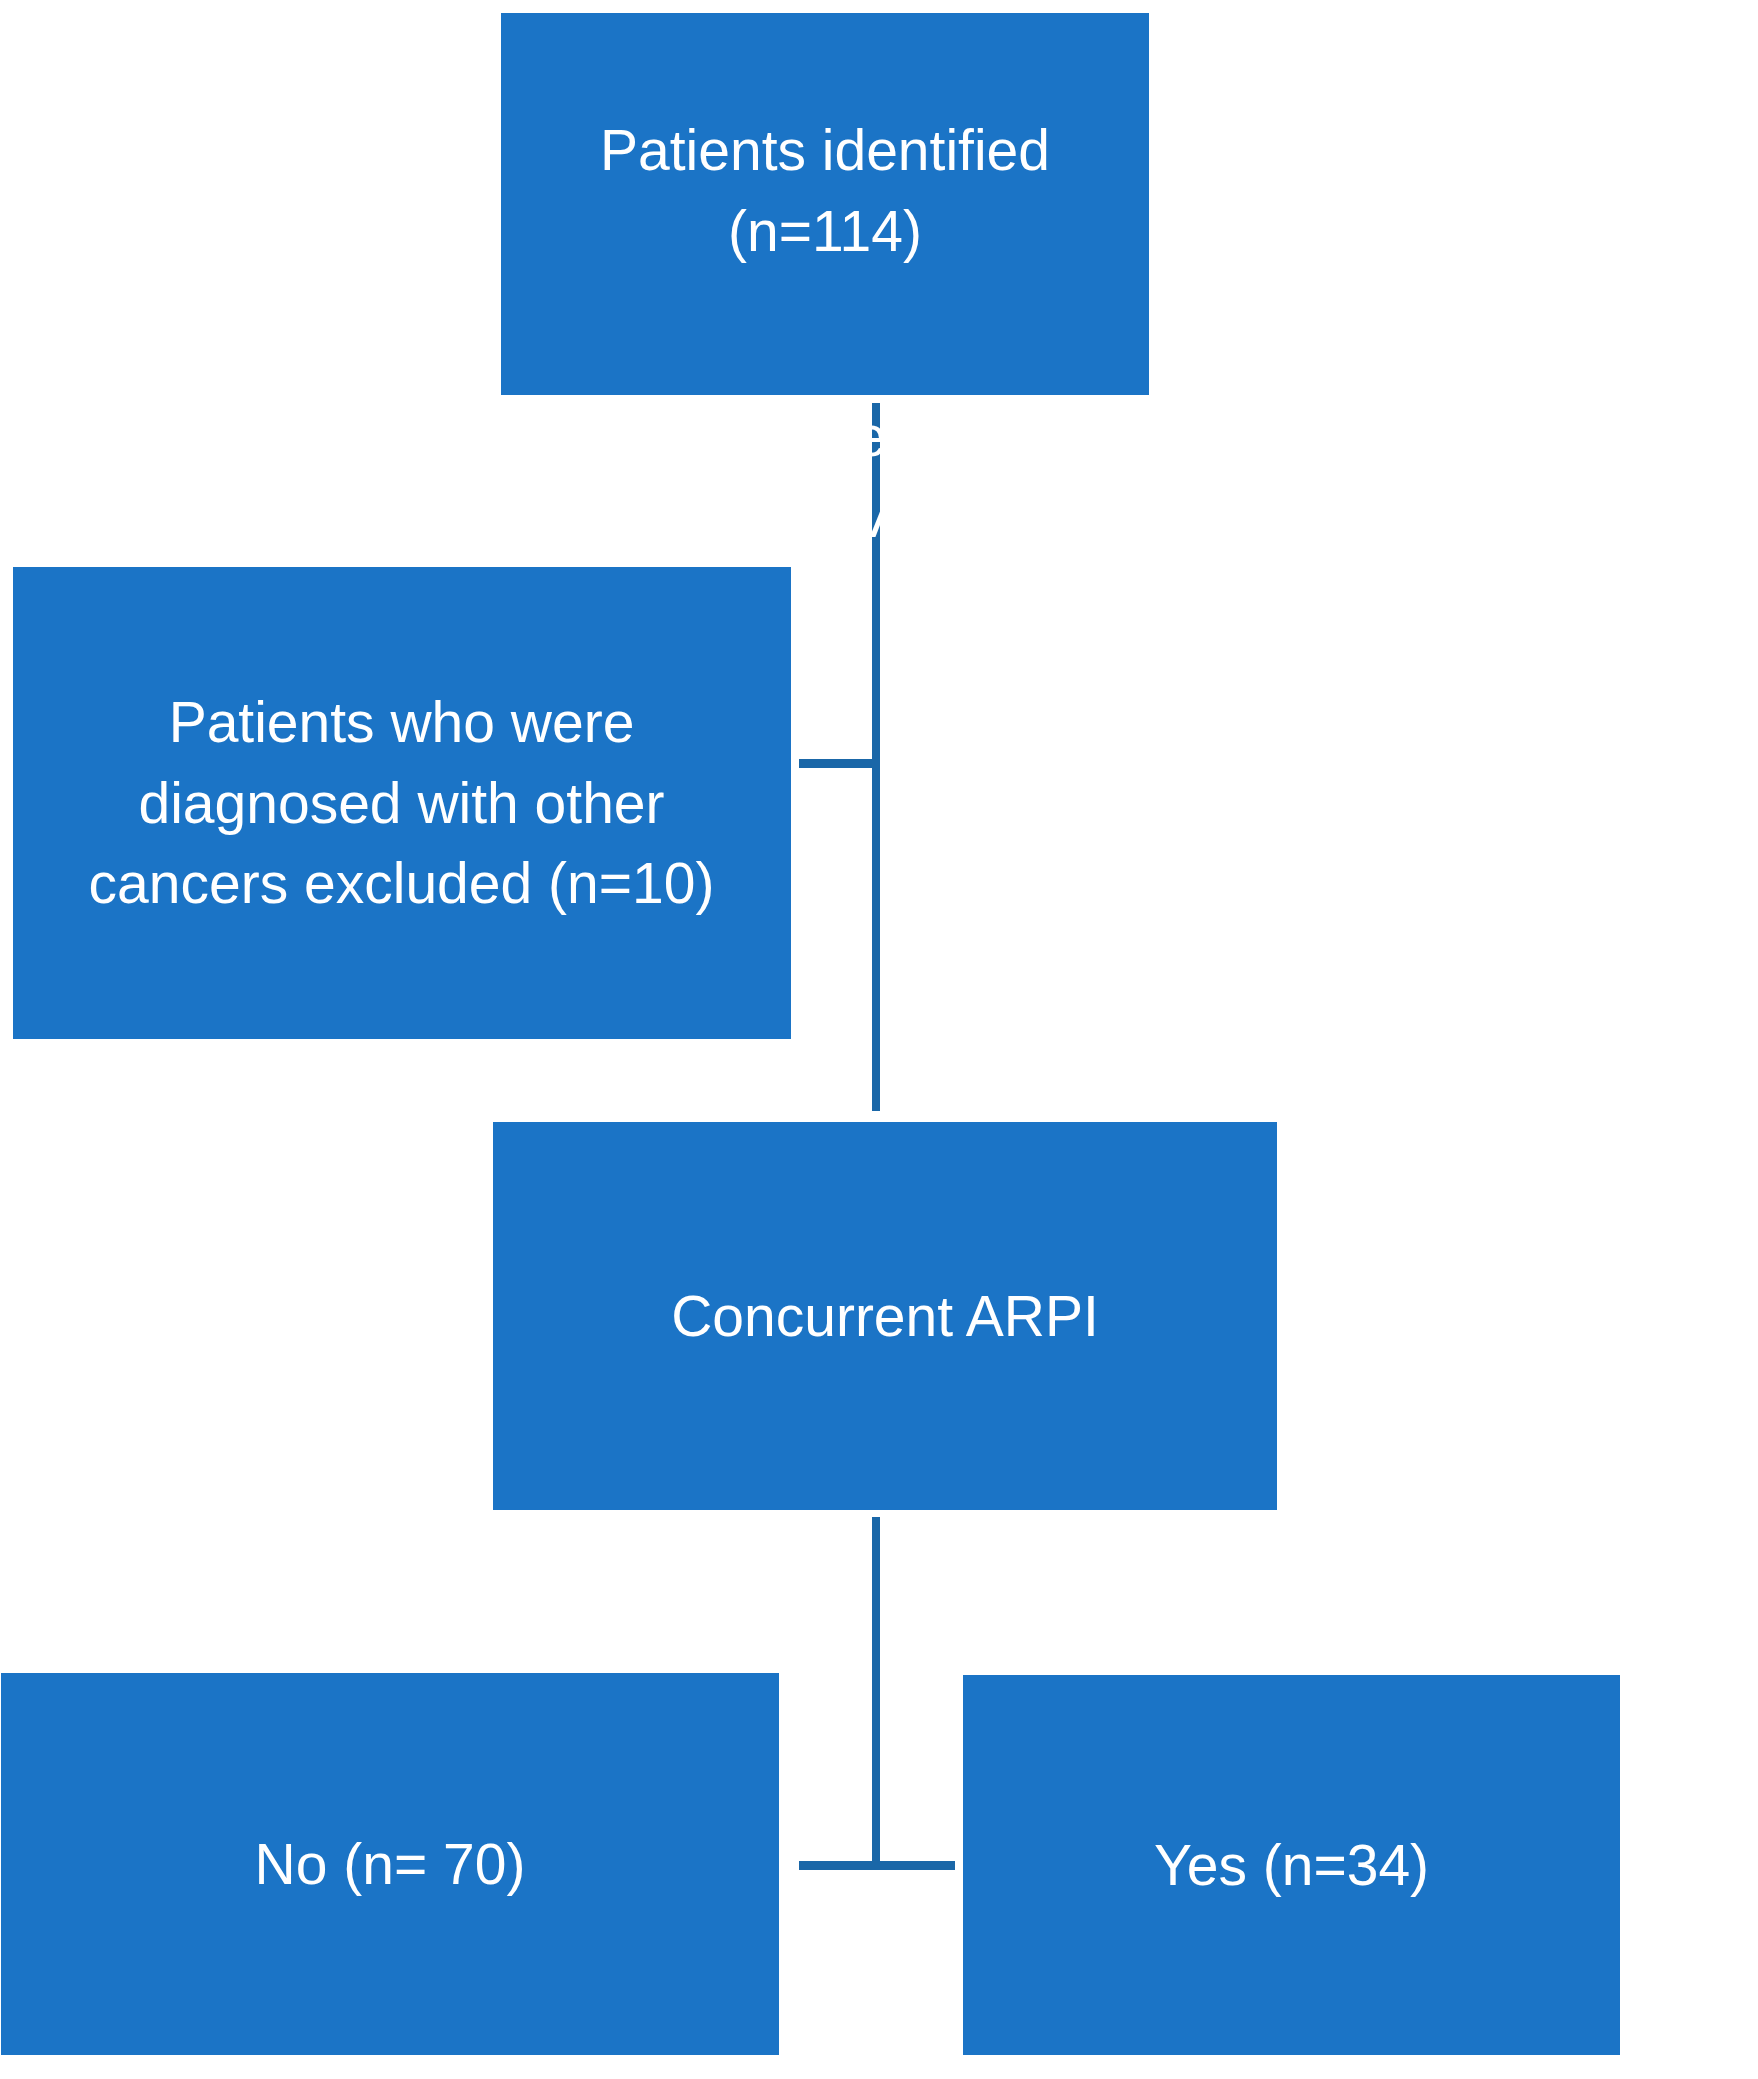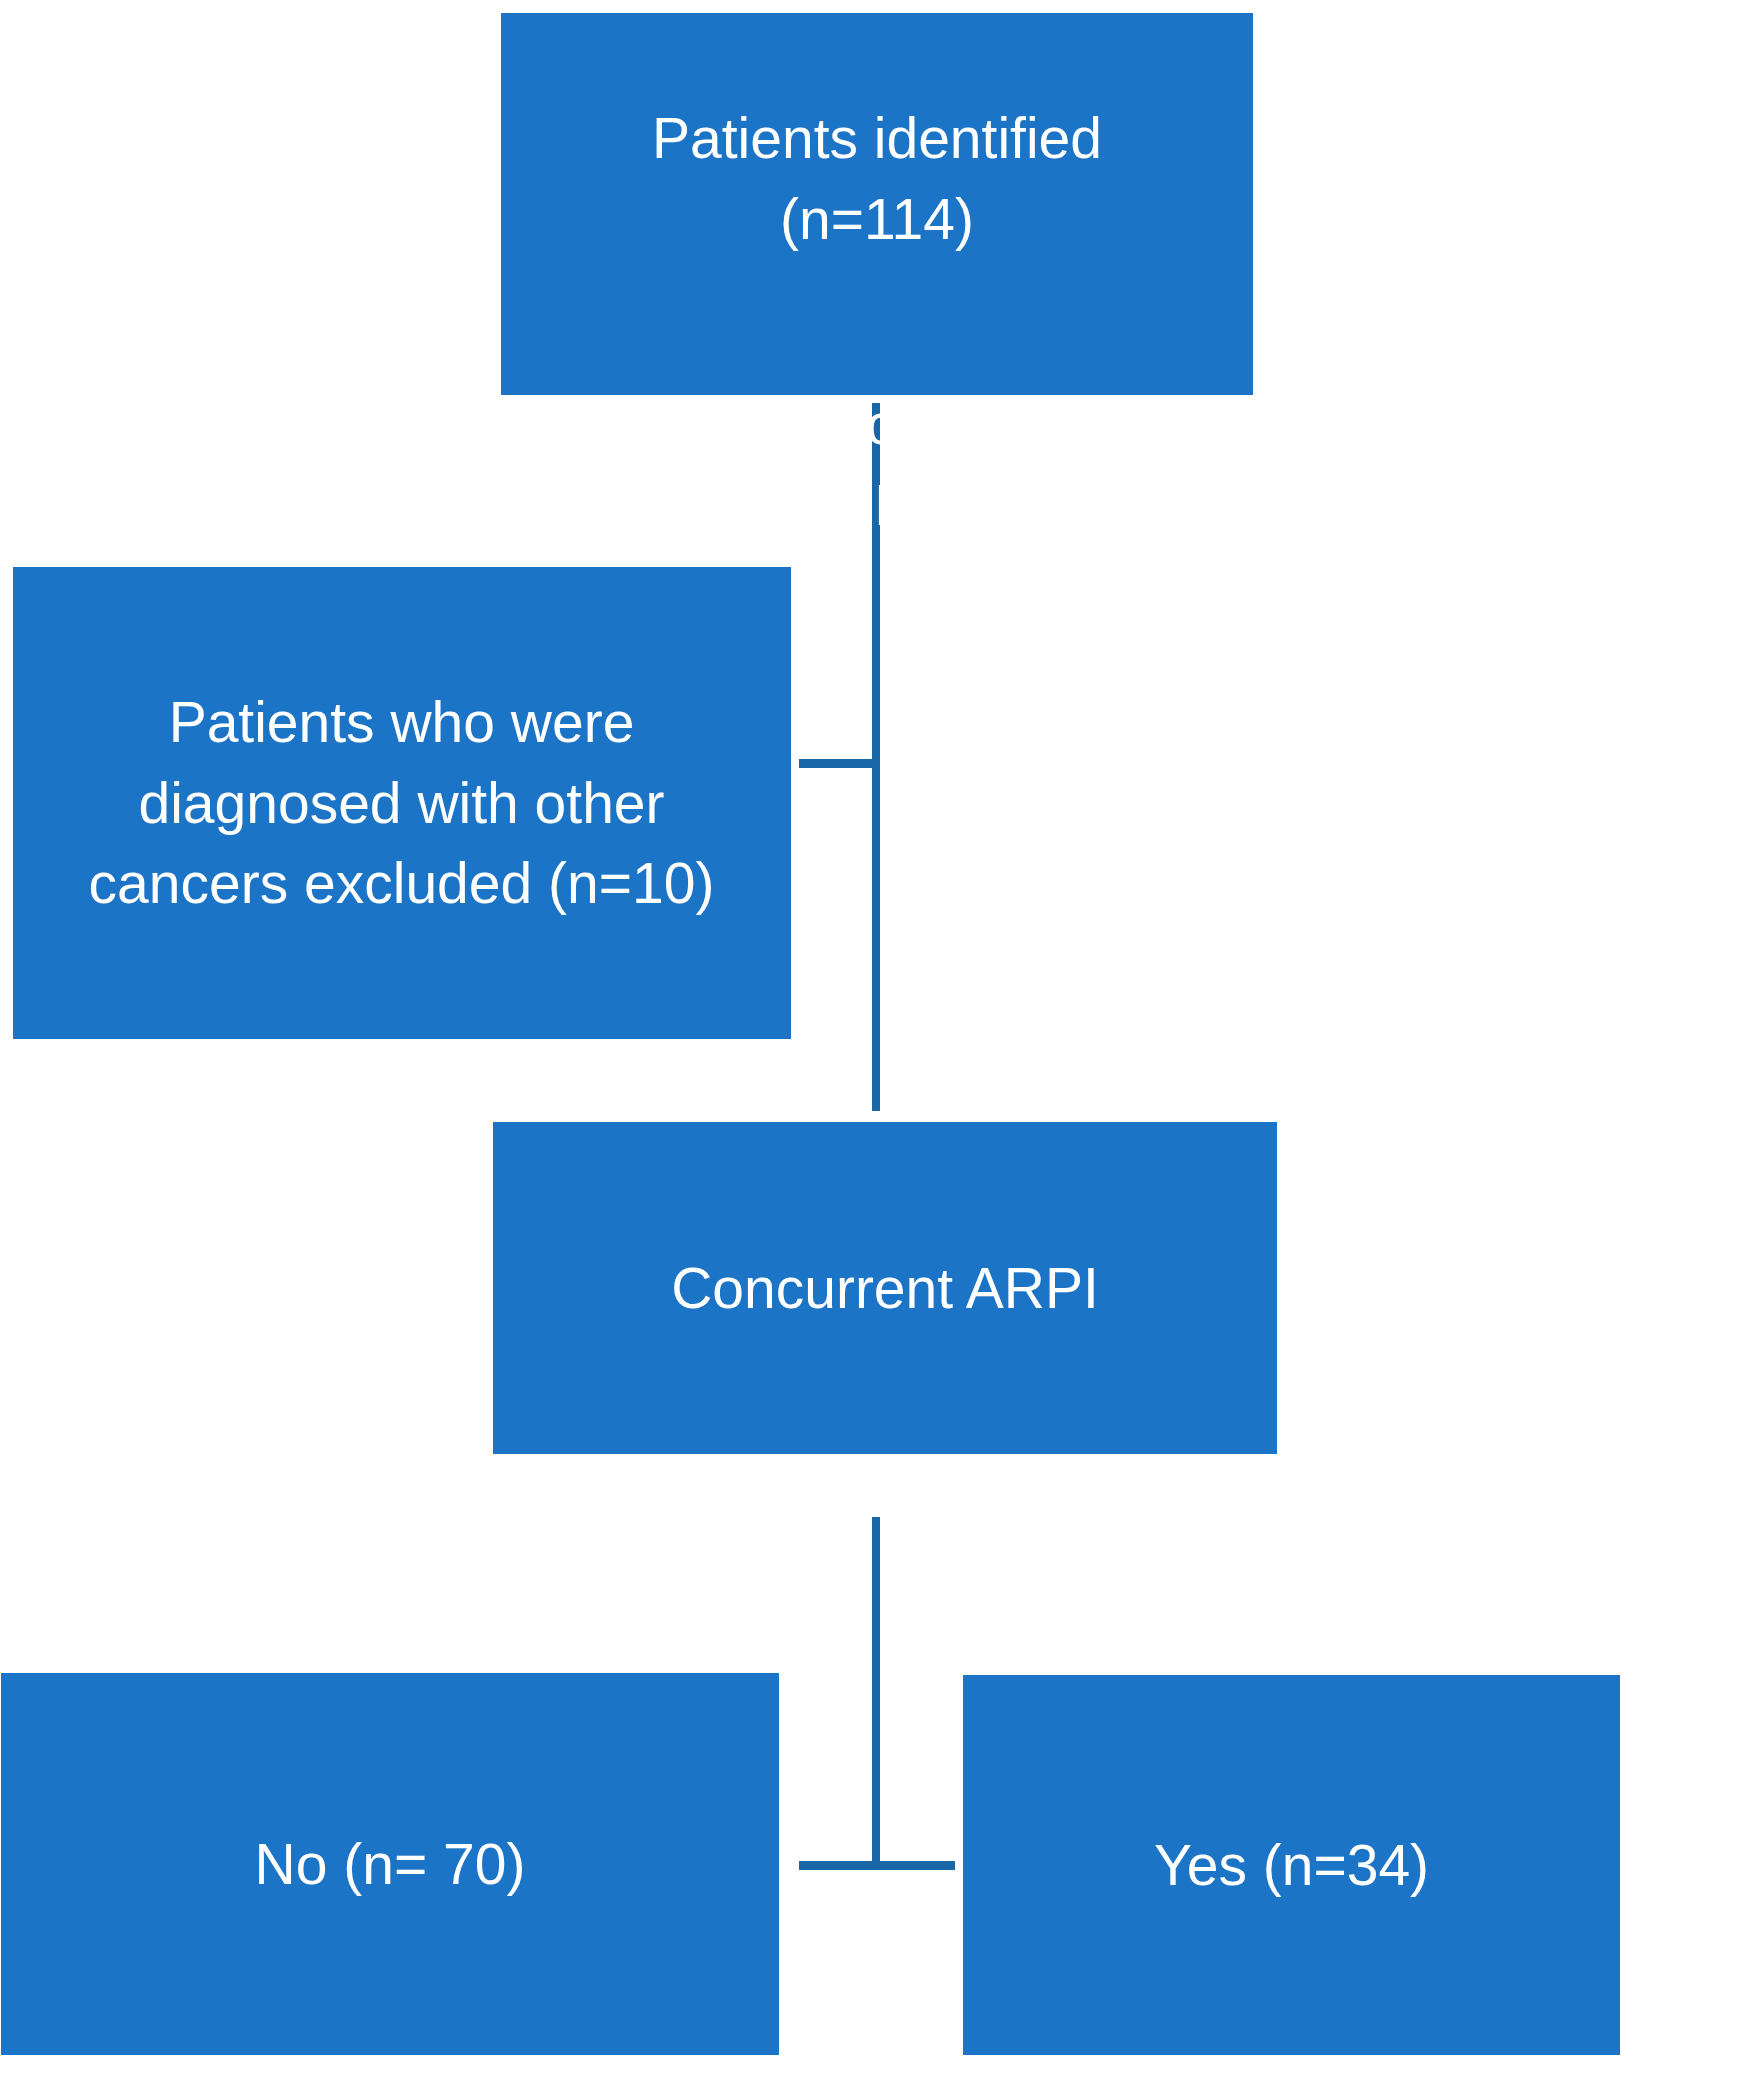--- a/index.html
+++ b/index.html
@@ -29,24 +29,24 @@
     display:flex;
     align-items:center;
     justify-content:center;
   }
   .node .para{white-space:pre-line;}
   .connector{
     position:absolute;
     background:var(--line);
   }
   
-  #node-identified{left:501px;top:13.4px;width:752px;height:382px;padding-top:4px;box-sizing:border-box;}
+  #node-identified{left:501px;top:13.4px;width:648px;height:382px;padding-top:16px;box-sizing:border-box;}
   #node-identified .para2{margin-top:43px;}
   #node-excluded{left:12.5px;top:567px;width:778px;height:472px;}
-  #node-arpi{left:493px;top:1122px;width:784px;height:332px;}
+  #node-arpi{left:493px;top:1122px;width:784px;height:388px;}
   #node-no{left:1px;top:1673px;width:778px;height:382px;}
   #node-yes{left:963px;top:1675px;width:657px;height:380px;}
   #conn-v1{left:872px;top:403px;width:8px;height:708px;}
   #conn-h-excluded{left:799px;top:759px;width:81px;height:9px;}
   #conn-v2{left:872px;top:1517px;width:8px;height:344px;}
   #conn-h-bottom{left:799px;top:1861px;width:156px;height:9px;}
 </style>
 </head>
 <body>
 

